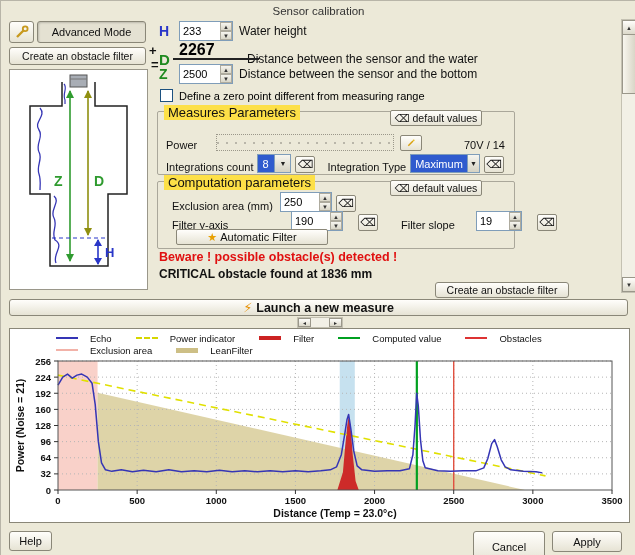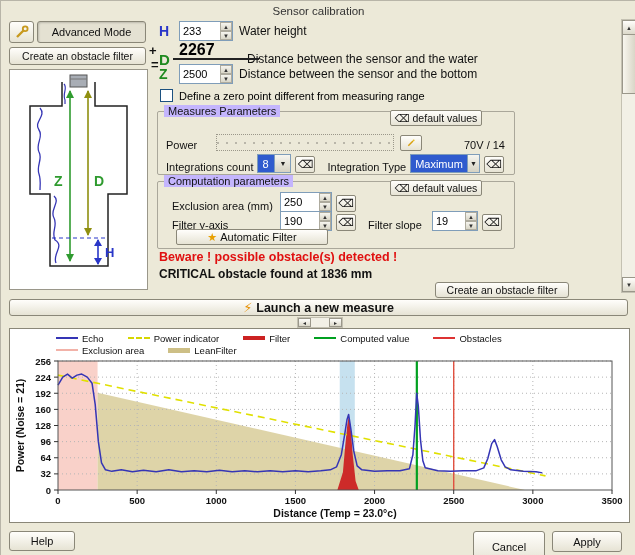--- a/index.html
+++ b/index.html
@@ -17,32 +17,32 @@
   .desc{font-size:12px;color:#111;white-space:nowrap;}
   .spinner{display:inline-flex;height:18px;border:1px solid #7f9db9;background:#fff;align-items:stretch;}
   .spin-val{font-size:11px;display:flex;align-items:center;padding:0 3px;flex:1;}
   .spin-btns{display:flex;flex-direction:column;width:12px;}
   .spin-b{flex:1;font-size:6px;line-height:8px;text-align:center;background:linear-gradient(#f6f5ef,#d9d6c7);border:1px solid #aeab9e;color:#333;overflow:hidden;}
   .select{display:inline-flex;height:17px;border:1px solid #7f9db9;background:#fff;align-items:stretch;}
   .select-val{font-size:11px;display:flex;align-items:center;padding:0 4px;background:#2f5bce;color:#fff;flex:1;white-space:nowrap;}
   .select-arrow{width:15px;display:flex;align-items:center;justify-content:center;font-size:7px;background:linear-gradient(#f6f5ef,#d5d2c3);border-left:1px solid #7f9db9;color:#222;}
   .del-btn{width:20px;height:17px;font-size:11px;}
   .group{position:absolute;border:1px solid #aaa79a;border-radius:2px;}
-  .group-title{position:absolute;top:-7px;left:6px;background:#c4b5fd;padding:0 4px;font-size:11px;color:#111;white-space:nowrap;}
+  .group-title{position:absolute;top:-7px;left:6px;background:#fde047;padding:0 4px;font-size:13px;color:#111;white-space:nowrap;}
   .dv-btn{position:absolute;top:-2px;left:232px;width:92px;height:16px;font-size:10.5px;}
   .g-label{font-size:11px;color:#111;white-space:nowrap;}
   .slider-track{border:1px dotted #9a978a;height:15px;background-image:repeating-linear-gradient(90deg,#b9b6a9 0 2px,transparent 2px 9px);background-size:100% 2px;background-position:center;background-repeat:no-repeat;}
   .checkbox{width:11px;height:11px;border:1px solid #1c5180;background:#fff;display:inline-block;}
   .cb-label{font-size:11px;margin-left:6px;white-space:nowrap;}
   .warning{position:absolute;left:158px;top:249px;color:#e01010;font-weight:bold;font-size:12.5px;}
   .critical{position:absolute;left:158px;top:266px;color:#111;font-weight:bold;font-size:12px;}
   .tank{position:absolute;left:8px;top:68px;width:137px;height:219px;background:#fff;border:1px solid #9a978a;}
   #chart-panel{position:absolute;left:8px;top:327px;width:619px;height:193px;background:#fff;border:1px solid #8a8778;}
   .legend-row{display:flex;column-gap:24px;padding-left:46px;align-items:center;height:12px;font-size:9.5px;color:#111;}
-  .legend-item{display:inline-flex;align-items:center;gap:4px;white-space:nowrap;}
+  .legend-item{display:inline-flex;align-items:center;gap:12px;white-space:nowrap;}
   .legend-swatch{width:22px;height:0;display:inline-block;}
   svg{font-family:inherit;}
   .sum-line{position:absolute;left:172px;top:57px;width:86px;border-top:2px solid #222;}
   .op{position:absolute;font-size:13px;font-weight:bold;color:#111;}
   .vscroll{position:absolute;left:620px;top:18px;width:14px;height:272px;background:#f2f0e6;border:1px solid #c4c1b2;}
   .vs-btn{position:absolute;left:0;width:12px;height:13px;display:flex;align-items:center;justify-content:center;font-size:6px;background:linear-gradient(#fffefb,#dcd9ca);border:1px solid #9a978a;color:#333;}
   .vs-thumb{position:absolute;left:0;top:14px;width:12px;height:58px;background:linear-gradient(90deg,#f8f6ee,#d9d6c7);border:1px solid #9a978a;}
   .hscroll{position:absolute;left:296px;top:316px;width:44px;height:9px;display:flex;background:#f2f0e6;border:1px solid #c4c1b2;}
   .hs-btn{width:11px;display:flex;align-items:center;justify-content:center;font-size:5px;background:linear-gradient(#fffefb,#dcd9ca);border:1px solid #9a978a;color:#333;}
   .hs-track{flex:1;}
@@ -178,21 +178,21 @@
         <span class="spin-val">250</span>
         <span class="spin-btns">
           <span class="spin-b">▲</span>
           <span class="spin-b">▼</span>
         </span>
       </span>
       <button class="ibtn del-btn">
         <span>⌫</span>
       </button>
     </div>
-    <div class="grow" style="left:14px;top:29px;gap:4px">
+    <div class="grow" style="left:14px;top:29px;gap:15px">
       <span class="g-label" style="width:104px">Filter y-axis</span>
       <span class="spinner" style="width:50px">
         <span class="spin-val">190</span>
         <span class="spin-btns">
           <span class="spin-b">▲</span>
           <span class="spin-b">▼</span>
         </span>
       </span>
       <button class="ibtn del-btn">
         <span>⌫</span>
@@ -332,21 +332,21 @@
         <text x="12" y="69.5" text-anchor="middle" font-size="10.5" font-weight="bold" fill="#111" transform="rotate(-90 12 69.5)">Power (Noise = 21)</text>
       </svg>
   </div>
 
   <div class="vscroll">
     <span class="vs-btn" style="top:0">▲</span>
     <div class="vs-thumb"></div>
     <span class="vs-btn" style="bottom:0">▼</span>
   </div>
 
-  <button class="btn" style="left:8px;top:530px;width:66px;height:20px">
+  <button class="btn" style="left:8px;top:530px;width:43px;height:20px">
     <span>Help</span>
   </button>
   <button class="btn" style="left:472px;top:530px;width:72px;height:32px">
     <span>Cancel</span>
   </button>
   <button class="btn" style="left:551px;top:530px;width:70px;height:21px">
     <span>Apply</span>
   </button>
 
 </div>

